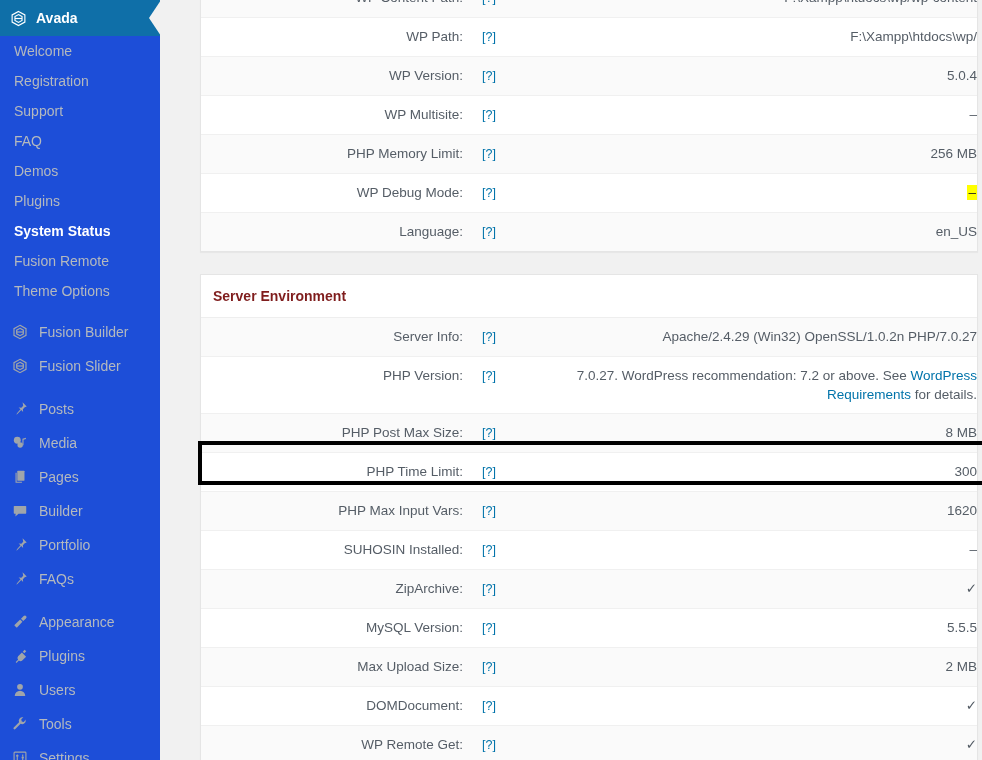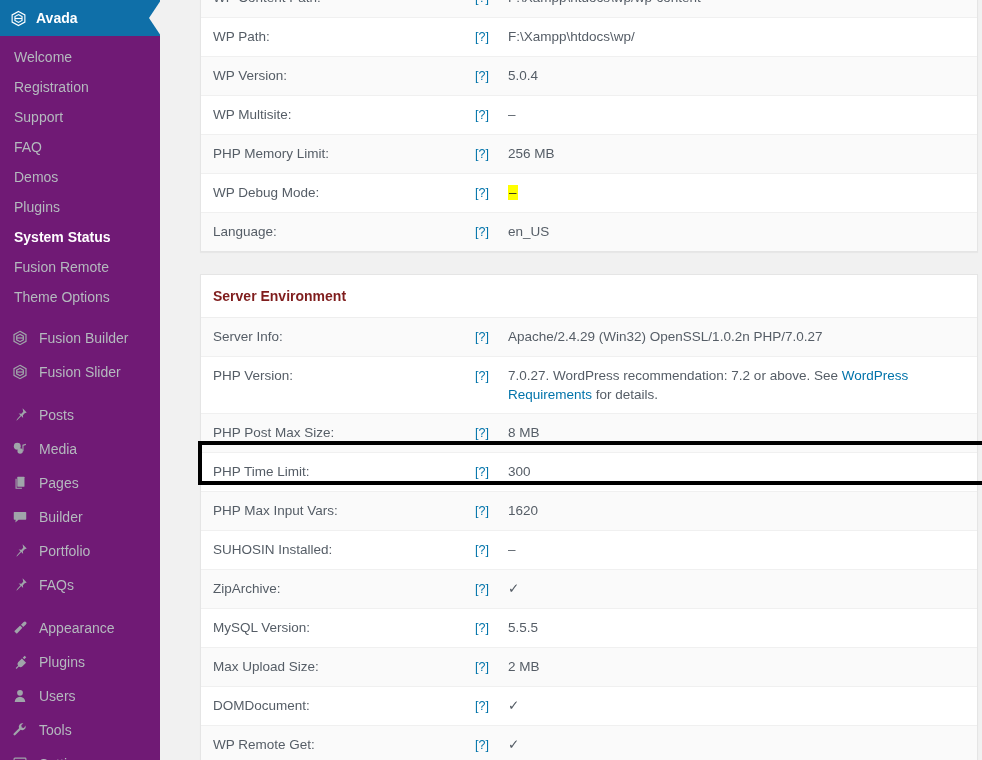--- a/index.html
+++ b/index.html
@@ -8,39 +8,39 @@
     overflow: hidden;
     background: #f1f1f1;
     font-family: "Liberation Sans", sans-serif;
     -webkit-font-smoothing: antialiased;
   }
   #app { display: flex; width: 982px; height: 760px; }
 
   
   #sidebar {
     width: 160px; min-width: 160px; height: 760px;
-    background: #701a75; color: #b4b9be;
+    background: #1d4ed8; color: #b4b9be;
     font-size: 14px; position: relative; overflow: hidden;
   }
   .avada-head {
     background: #0f6fa8; color: #fff;
     height: 36px; display: flex; align-items: center;
     padding-left: 10px; font-size: 14px; font-weight: 600;
     position: relative;
   }
   .avada-head .arrow {
     position: absolute; right: -1px; top: 0;
     width: 0; height: 0;
     border-top: 18px solid transparent;
     border-bottom: 18px solid transparent;
     border-right: 12px solid #f1f1f1;
   }
   .avada-head .logo { margin-right: 9px; display: flex; align-items: center; }
 
-  .menu { padding-top: 6px; }
+  .menu { }
   .menu-item {
     display: flex; align-items: center;
     padding: 7px 0 7px 10px;
     font-size: 14px; color: #b4b9be;
     line-height: 16px; cursor: pointer;
   }
   .menu-item.current { color: #fff; font-weight: 700; }
   .menu-item .ico {
     width: 20px; min-width: 20px; height: 20px;
     margin-right: 9px; display: flex;
@@ -66,21 +66,21 @@
     padding: 13px 0 13px 12px; border-bottom: 1px solid #eeeeee;
   }
   table.status { width: 100%; border-collapse: collapse; }
   table.status tr { border-bottom: 1px solid #f0f0f0; }
   table.status tr:last-child { border-bottom: none; }
   table.status tr.odd { background: #fafafa; }
   table.status tr.even { background: #ffffff; }
   table.status td {
     padding: 9px 0 9px 12px;
     font-size: 13.5px; color: #555d66;
-    vertical-align: top; line-height: 19px;
+    vertical-align: top; line-height: 19px; text-align: right;
   }
   td.label { width: 262px; color: #555d66; }
   td.help { width: 33px; padding-left: 0; }
   td.help a { color: #0073aa; text-decoration: none; font-size: 12.5px; }
   td.val { color: #444; padding-left: 18px; padding-right: 14px; }
   .green { color: #7ad03a; }
   .hl { background: #ffff00; padding: 0 1px; color:#222; }
   a.link { color: #0073aa; text-decoration: none; }
   .tick { font-size: 16px; color: #222; line-height: 17px; }
   .dash { color: #555; }

